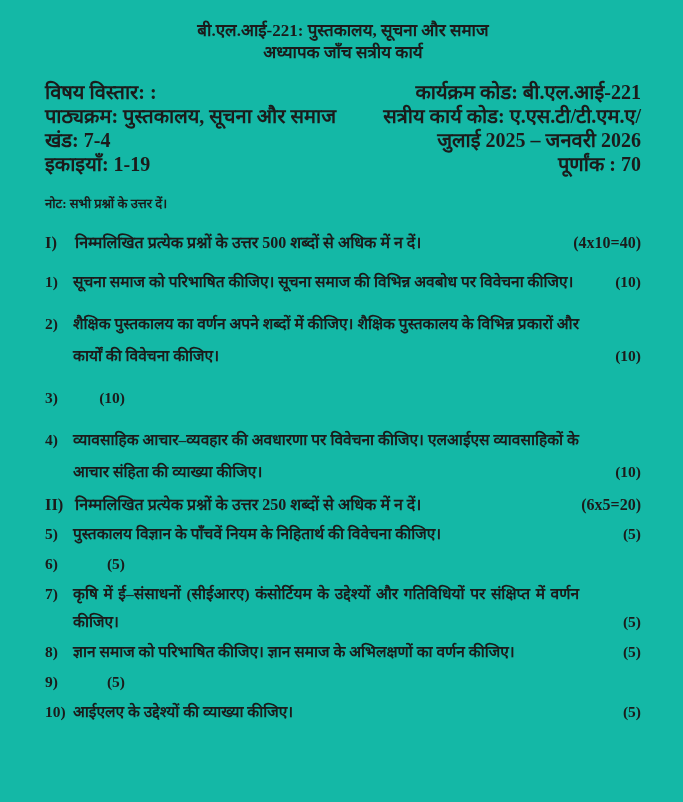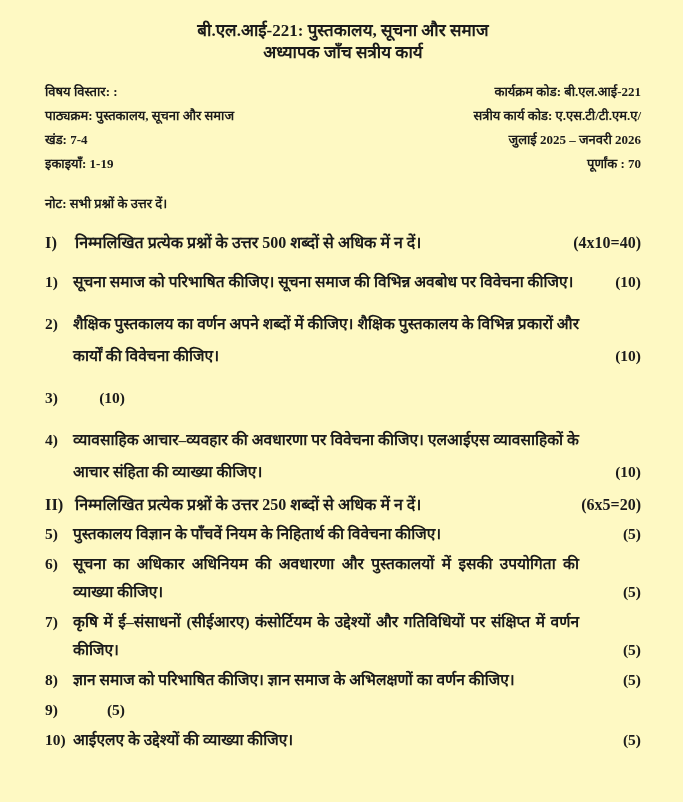--- a/index.html
+++ b/index.html
@@ -1,32 +1,32 @@
 <!DOCTYPE html>
 <html lang="hi"><head>
 <meta charset="utf-8">
 <style>
   html, body { margin: 0; padding: 0; background: #ffffff; }
   .page {
     position: relative;
     width: 683px;
     height: 802px;
     margin: 0 auto;
-    background: #fef9c3;
+    background: #14b8a6;
     color: #1b1b1b;
     font-family: "Liberation Serif", "DejaVu Serif", serif;
     font-weight: 700;
     overflow: hidden;
     box-sizing: border-box;
     padding: 20px 42px 0 45px;
   }
   .doc-title { text-align: center; font-size: 17px; line-height: 22px; }
   .doc-title .t-line { display: block; }
 
-  .meta { display: flex; justify-content: space-between; margin-top: 16px; font-size: 13px; }
+  .meta { display: flex; justify-content: space-between; margin-top: 16px; font-size: 20px; }
   .meta-col { display: flex; flex-direction: column; }
   .meta-col.right { text-align: right; }
   .meta-line { line-height: 24px; white-space: nowrap; }
 
   .note { margin-top: 16px; font-size: 13px; line-height: 24px; }
 
   .section-head {
     display: flex; align-items: baseline;
     font-size: 16px; line-height: 26px;
   }
@@ -115,21 +115,20 @@
     </div>
 
     <div class="question">
       <span class="q-num">5)</span>
       <span class="q-text">पुस्तकालय विज्ञान के पाँचवें नियम के निहितार्थ की विवेचना कीजिए।</span>
       <span class="q-marks">(5)</span>
     </div>
 
     <div class="question">
       <span class="q-num">6)</span>
-      <span class="q-text">सूचना का अधिकार अधिनियम की अवधारणा और पुस्तकालयों में इसकी उपयोगिता की व्याख्या कीजिए।</span>
       <span class="q-marks">(5)</span>
     </div>
 
     <div class="question">
       <span class="q-num">7)</span>
       <span class="q-text">कृषि में ई–संसाधनों (सीईआरए) कंसोर्टियम के उद्देश्यों और गतिविधियों पर संक्षिप्त में वर्णन कीजिए।</span>
       <span class="q-marks">(5)</span>
     </div>
 
     <div class="question">

